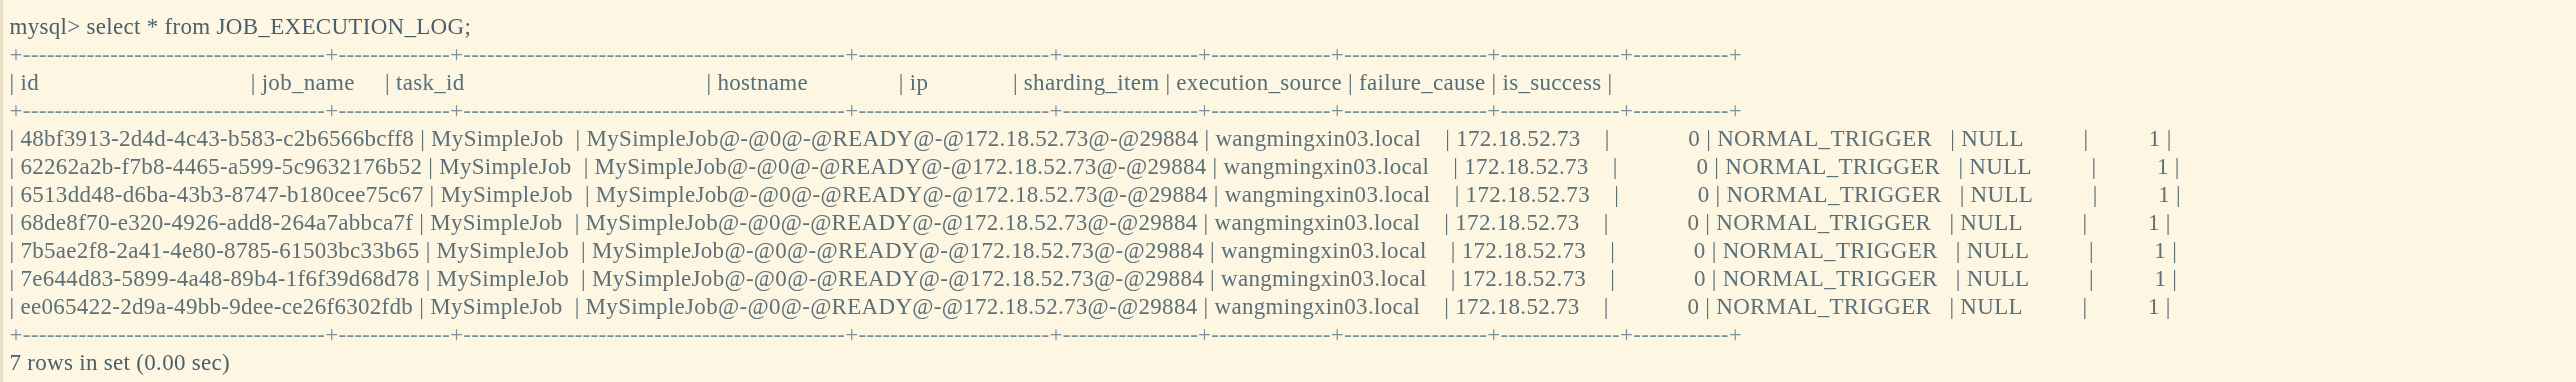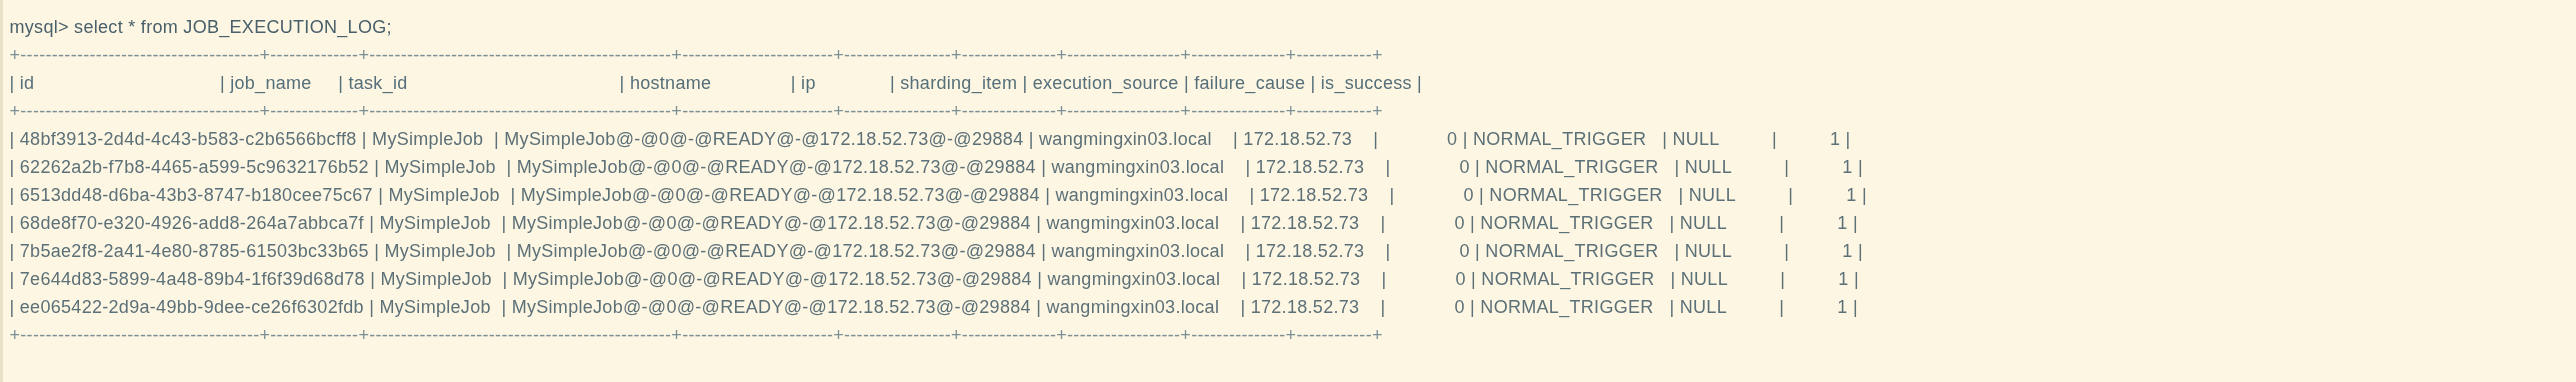--- a/index.html
+++ b/index.html
@@ -26,22 +26,22 @@
   
   #edge-strip {
     position: absolute;
     left: 0;
     top: 0;
     width: 2.9px;
     height: 382px;
     background: #e9e0c8;
   }
   .line {
-    font-family: Liberation Sans, sans-serif;
-    font-size: 18px;
+    font-family: Liberation Serif, serif;
+    font-size: 23px;
     line-height: 28px;
     letter-spacing: 0.3px;
     white-space: pre;
     color: #5c7078;
     height: 28px;
   }
   .prompt-line {
     color: #49606b;
   }
   .rule-line {
@@ -75,14 +75,15 @@
       <div class="line data-line">| 48bf3913-2d4d-4c43-b583-c2b6566bcff8 | MySimpleJob  | MySimpleJob@-@0@-@READY@-@172.18.52.73@-@29884 | wangmingxin03.local    | 172.18.52.73    |             0 | NORMAL_TRIGGER   | NULL          |          1 |</div>
       <div class="line data-line">| 62262a2b-f7b8-4465-a599-5c9632176b52 | MySimpleJob  | MySimpleJob@-@0@-@READY@-@172.18.52.73@-@29884 | wangmingxin03.local    | 172.18.52.73    |             0 | NORMAL_TRIGGER   | NULL          |          1 |</div>
       <div class="line data-line">| 6513dd48-d6ba-43b3-8747-b180cee75c67 | MySimpleJob  | MySimpleJob@-@0@-@READY@-@172.18.52.73@-@29884 | wangmingxin03.local    | 172.18.52.73    |             0 | NORMAL_TRIGGER   | NULL          |          1 |</div>
       <div class="line data-line">| 68de8f70-e320-4926-add8-264a7abbca7f | MySimpleJob  | MySimpleJob@-@0@-@READY@-@172.18.52.73@-@29884 | wangmingxin03.local    | 172.18.52.73    |             0 | NORMAL_TRIGGER   | NULL          |          1 |</div>
       <div class="line data-line">| 7b5ae2f8-2a41-4e80-8785-61503bc33b65 | MySimpleJob  | MySimpleJob@-@0@-@READY@-@172.18.52.73@-@29884 | wangmingxin03.local    | 172.18.52.73    |             0 | NORMAL_TRIGGER   | NULL          |          1 |</div>
       <div class="line data-line">| 7e644d83-5899-4a48-89b4-1f6f39d68d78 | MySimpleJob  | MySimpleJob@-@0@-@READY@-@172.18.52.73@-@29884 | wangmingxin03.local    | 172.18.52.73    |             0 | NORMAL_TRIGGER   | NULL          |          1 |</div>
       <div class="line data-line">| ee065422-2d9a-49bb-9dee-ce26f6302fdb | MySimpleJob  | MySimpleJob@-@0@-@READY@-@172.18.52.73@-@29884 | wangmingxin03.local    | 172.18.52.73    |             0 | NORMAL_TRIGGER   | NULL          |          1 |</div>
     </div>
 
   <div class="line rule-line">+--------------------------------------+--------------+------------------------------------------------+------------------------+-----------------+---------------+------------------+---------------+------------+</div>
+  <div class="line status-line">7 rows in set (0.00 sec)</div>
 </div>
 
 
 </body></html>

